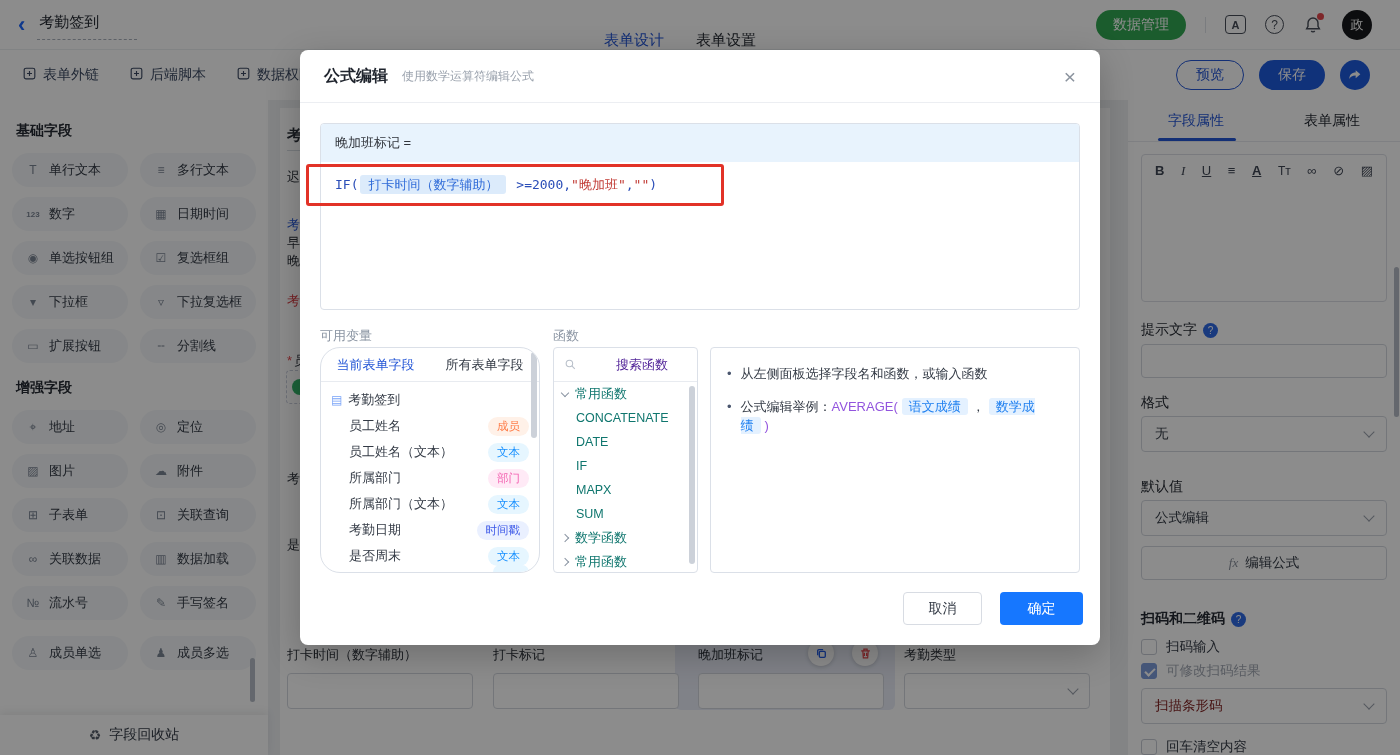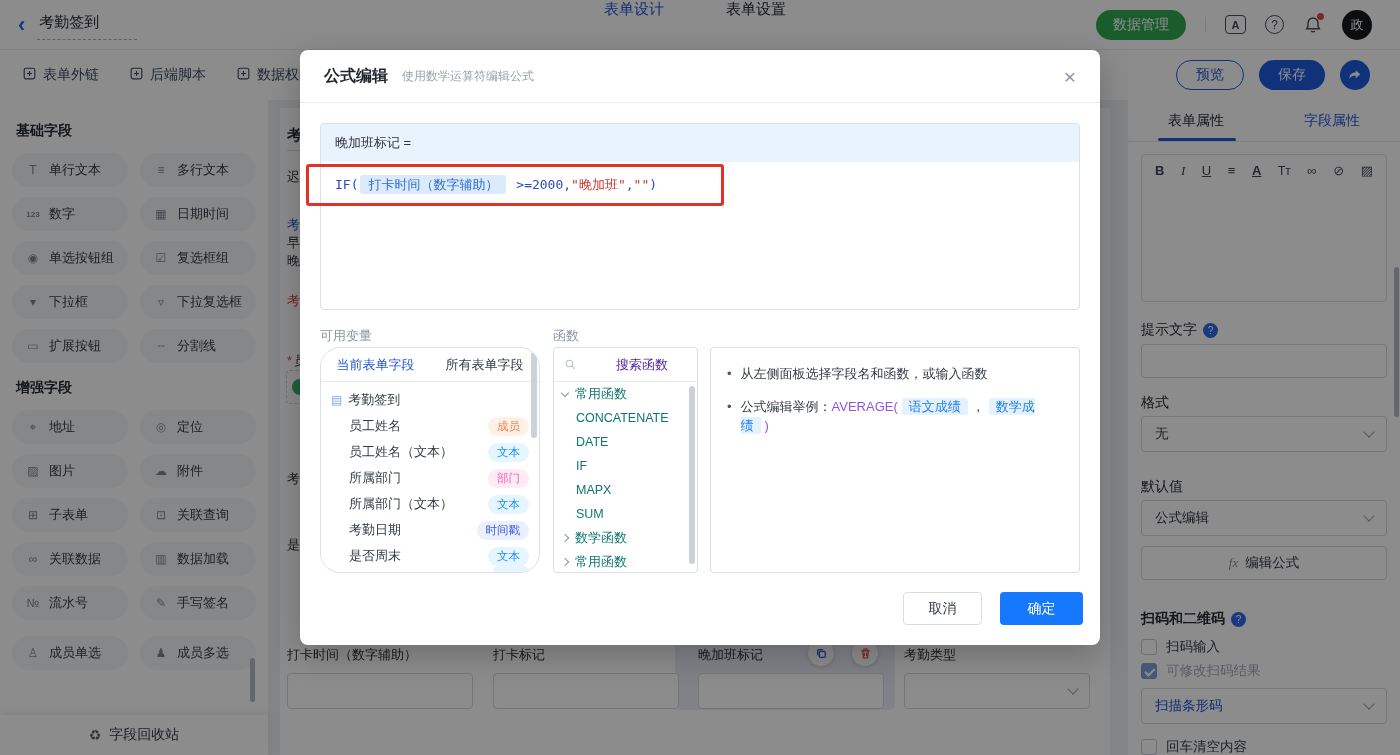--- a/index.html
+++ b/index.html
@@ -2,21 +2,21 @@
 <html><head>
 <meta charset="utf-8">
 <style>
   * { margin:0; padding:0; box-sizing:border-box; }
   html,body { width:1400px; height:755px; overflow:hidden; font-family:"Liberation Sans",sans-serif; background:#eef0f3; position:relative; }
 
   
   .topbar { position:absolute; left:0; top:0; width:1400px; height:50px; background:#fff; display:flex; align-items:center; padding:0 28px 0 18px; border-bottom:1px solid #eceef1; }
   .back-ch { color:#1a66ff; font-size:22px; font-weight:bold; margin-right:12px; line-height:1; cursor:pointer; }
   .doc-title { font-size:15px; color:#262b33; border-bottom:1px dashed #aab1bc; padding:4px 38px 7px 2px; }
-  .top-tabs { position:absolute; left:604px; top:0; height:50px; display:flex; align-items:flex-start; gap:62px; }
+  .top-tabs { position:absolute; left:604px; top:0; height:50px; display:flex; align-items:flex-end; gap:32px; }
   .top-tab { font-size:15px; color:#262b33; cursor:pointer; }
   .top-tab.active { color:#2456d6; }
   .top-right { margin-left:auto; display:flex; align-items:center; gap:19px; }
   .pill-green { background:#32a852; color:#fff; font-size:14px; padding:6px 17px; border-radius:16px; cursor:pointer; }
   .v-div { width:1px; height:16px; background:#dfe2e7; }
   .doc-icon { width:21px; height:19px; border:1.6px solid #474d58; border-radius:4px; display:flex; align-items:center; justify-content:center; font-size:11px; font-weight:bold; color:#474d58; }
   .help-icon-top { width:19px; height:19px; border:1.6px solid #474d58; border-radius:50%; display:flex; align-items:center; justify-content:center; font-size:12px; color:#474d58; }
   .bell-wrap { position:relative; width:20px; height:20px; }
   .bell-dot { position:absolute; right:-1px; top:-2px; width:7px; height:7px; background:#e5484d; border-radius:50%; }
   .avatar { width:30px; height:30px; border-radius:50%; background:#17191d; color:#fff; font-size:13px; display:flex; align-items:center; justify-content:center; }
@@ -71,21 +71,21 @@
   .ed-icon { font-size:13px; color:#3f4654; cursor:pointer; line-height:1; }
   .ed-icon.b { font-weight:bold; }
   .ed-icon.i { font-style:italic; font-family:"Liberation Serif",serif; }
   .ed-icon.u { text-decoration:underline; }
   .ed-icon.a { text-decoration:underline; font-weight:bold; }
   .ed-icon.tt { font-size:12px; }
   .rp-label { font-size:14px; color:#262b33; display:flex; align-items:center; gap:6px; }
   .help-dot { width:15px; height:15px; border-radius:50%; background:#2e6be6; color:#fff; font-size:10px; display:flex; align-items:center; justify-content:center; }
   .rp-input { height:34px; border:1px solid #d4d8df; border-radius:4px; background:#fff; }
   .rp-select { height:36px; border:1px solid #d4d8df; border-radius:4px; background:#fff; display:flex; align-items:center; padding:0 13px; font-size:13.5px; color:#333a45; justify-content:space-between; cursor:pointer; }
-  .rp-select.disabled { color:#1d4ed8;font-family:Liberation Serif, serif; }
+  .rp-select.disabled { color:#7f1d1d;font-family:Liberation Serif, serif; }
   .fx-btn { height:34px; border:1px solid #d4d8df; border-radius:4px; background:#fff; display:flex; align-items:center; justify-content:center; gap:7px; font-size:13.5px; color:#333a45; cursor:pointer; }
   .fx-g { font-style:italic; font-family:"Liberation Serif",serif; color:#8a919d; font-size:13px; }
   .cb-row { position:absolute; left:13px; display:flex; align-items:center; gap:9px; font-size:13.5px; color:#333a45; }
   .cb-row.dis { color:#a2a8b3; }
   .cb { width:16px; height:16px; border:1px solid #c6cbd4; border-radius:3px; background:#fff; position:relative; flex:none; cursor:pointer; }
   .cb.checked { background:#7f9ddb; border-color:#7f9ddb; }
   .cb.checked::after { content:""; position:absolute; left:3px; top:4px; width:8px; height:4px; border-left:2px solid #fff; border-bottom:2px solid #fff; transform:rotate(-45deg); }
   .rp-thumb { position:absolute; left:1394px; top:267px; width:5px; height:150px; background:#b6bcc6; border-radius:3px; z-index:2; }
 
   
@@ -350,22 +350,22 @@
   </div>
   <div class="act-circle" style="left:572px; top:532px;">
     <svg width="13" height="13" viewBox="0 0 24 24">
         <path d="M4 7h16M9 7V4h6v3M7 7l1 13h8l1-13M10 10.5v6M14 10.5v6" fill="none" stroke="#e5484d" stroke-width="2.2"></path>
       </svg>
   </div>
 </div>
 
 <div class="rpanel">
   <div class="rp-tabs" id="rp-tabs">
+      <div class="rp-tab active">字段属性</div>
       <div class="rp-tab">表单属性</div>
-      <div class="rp-tab active">字段属性</div>
       <div class="rp-underline"></div>
     </div>
   <div class="rp-el editor-box">
     <div class="editor-toolbar" id="rp-editor-icons">
         <span class="ed-icon b">B</span>
         <span class="ed-icon i">I</span>
         <span class="ed-icon u">U</span>
         <span class="ed-icon ">≡</span>
         <span class="ed-icon a">A</span>
         <span class="ed-icon tt">Tт</span>

